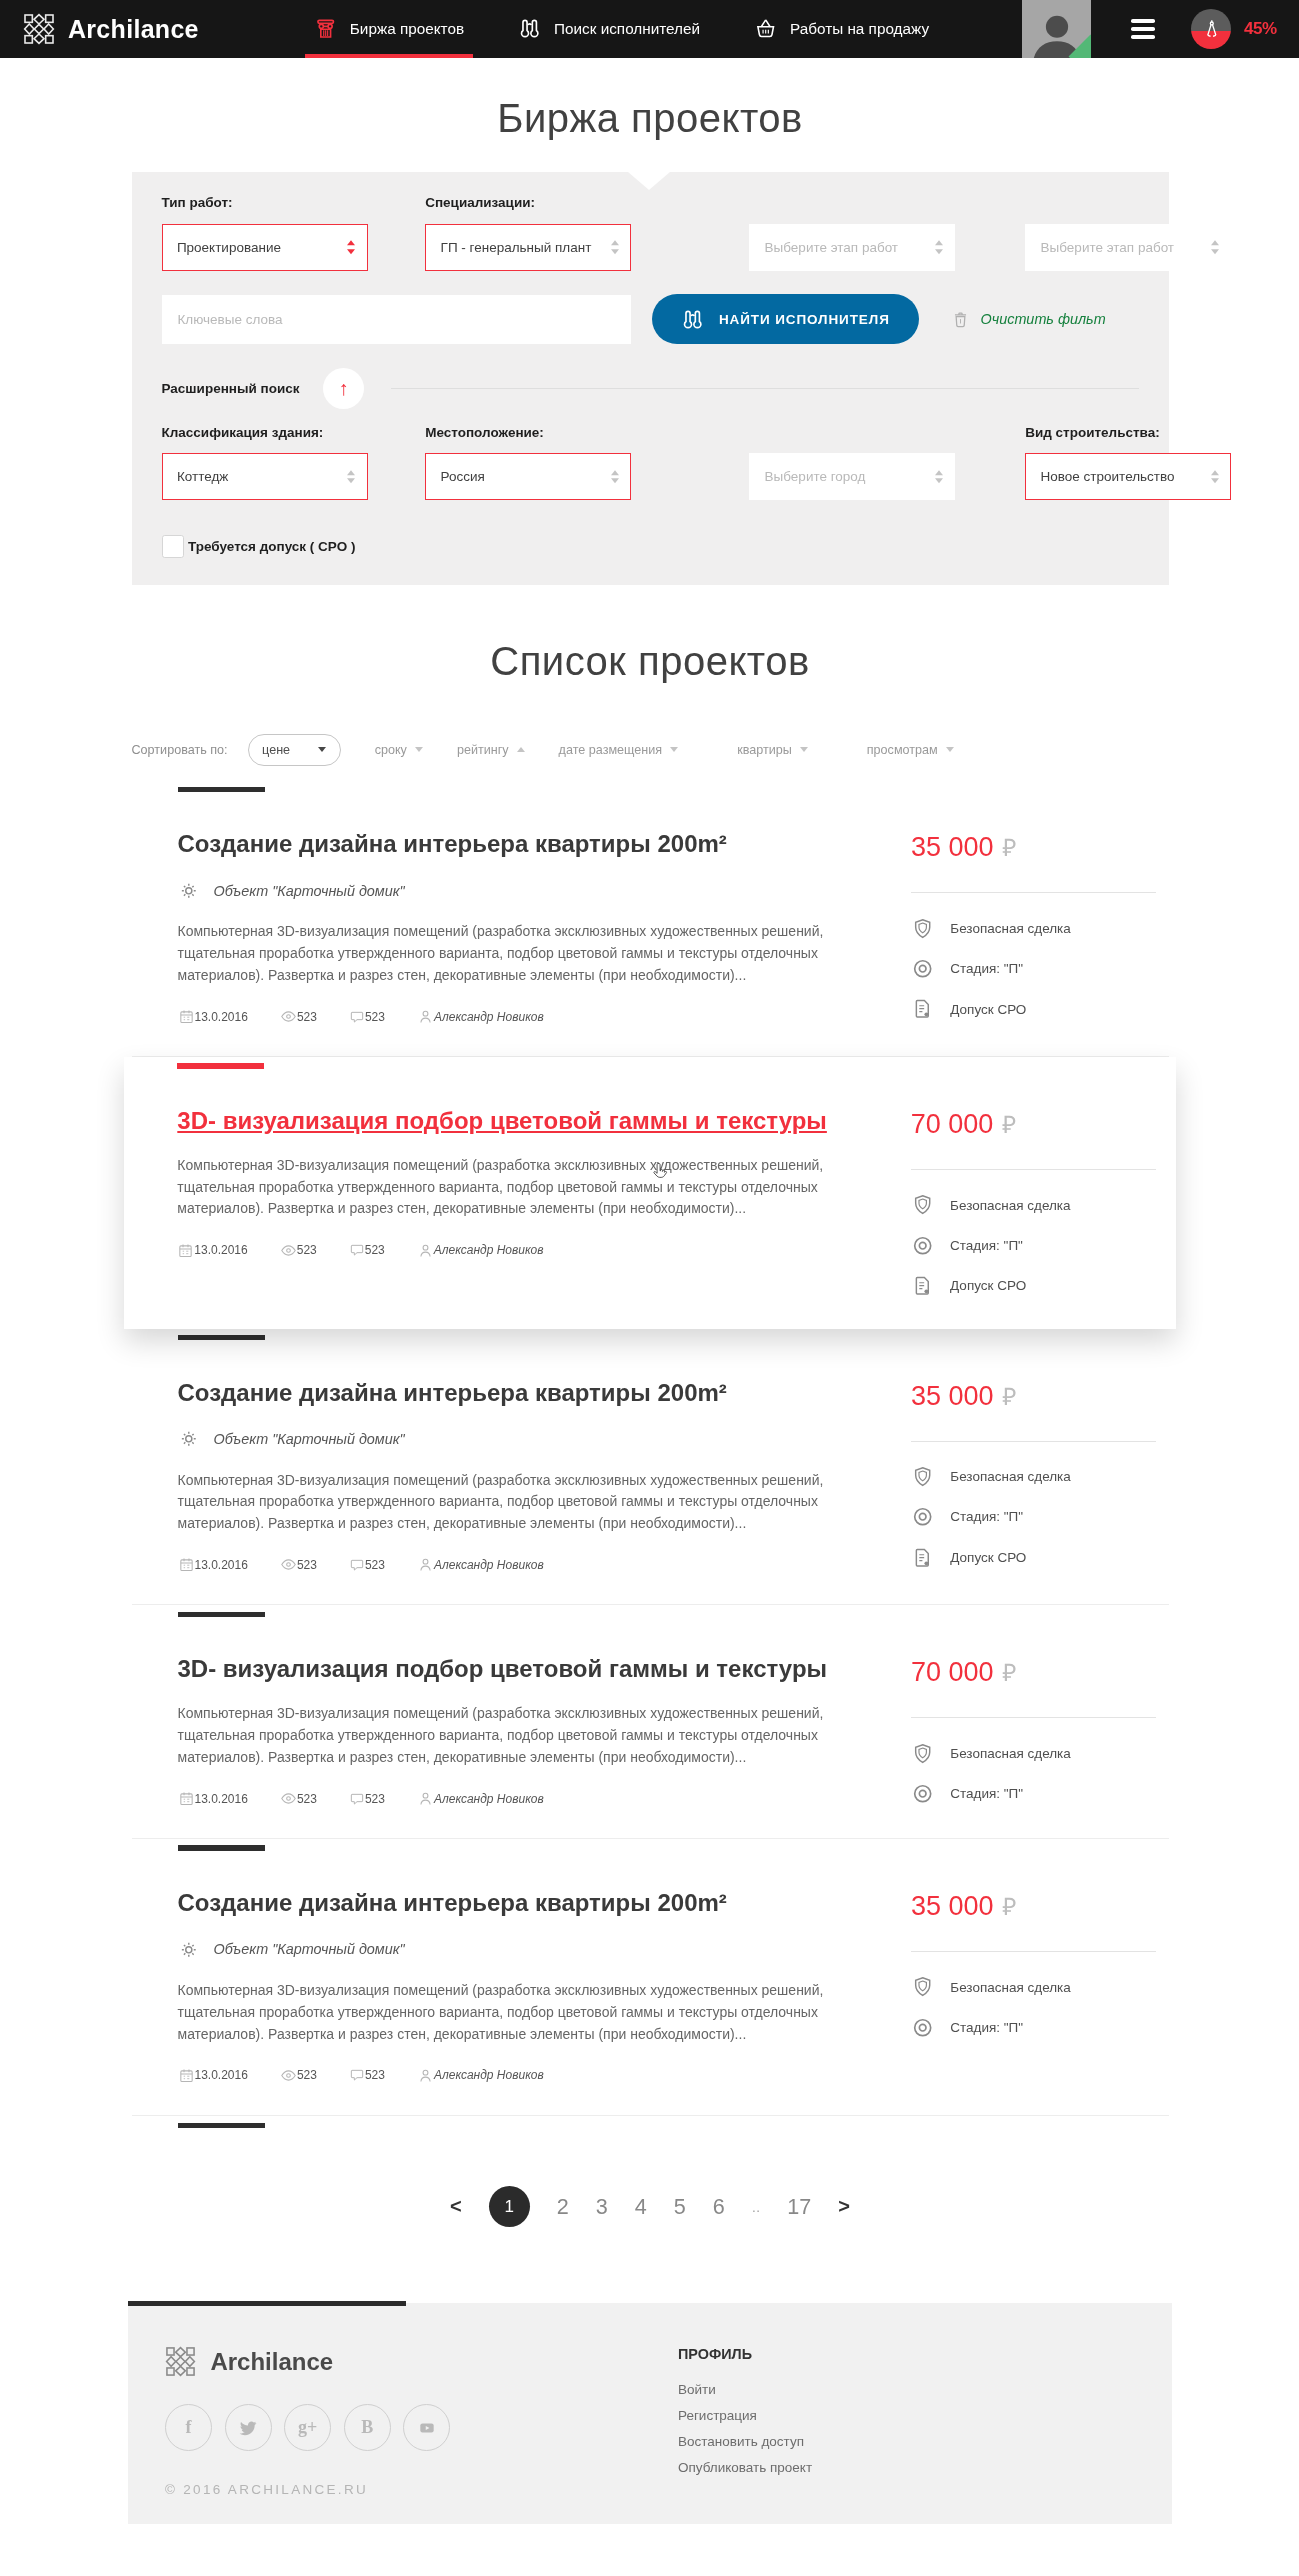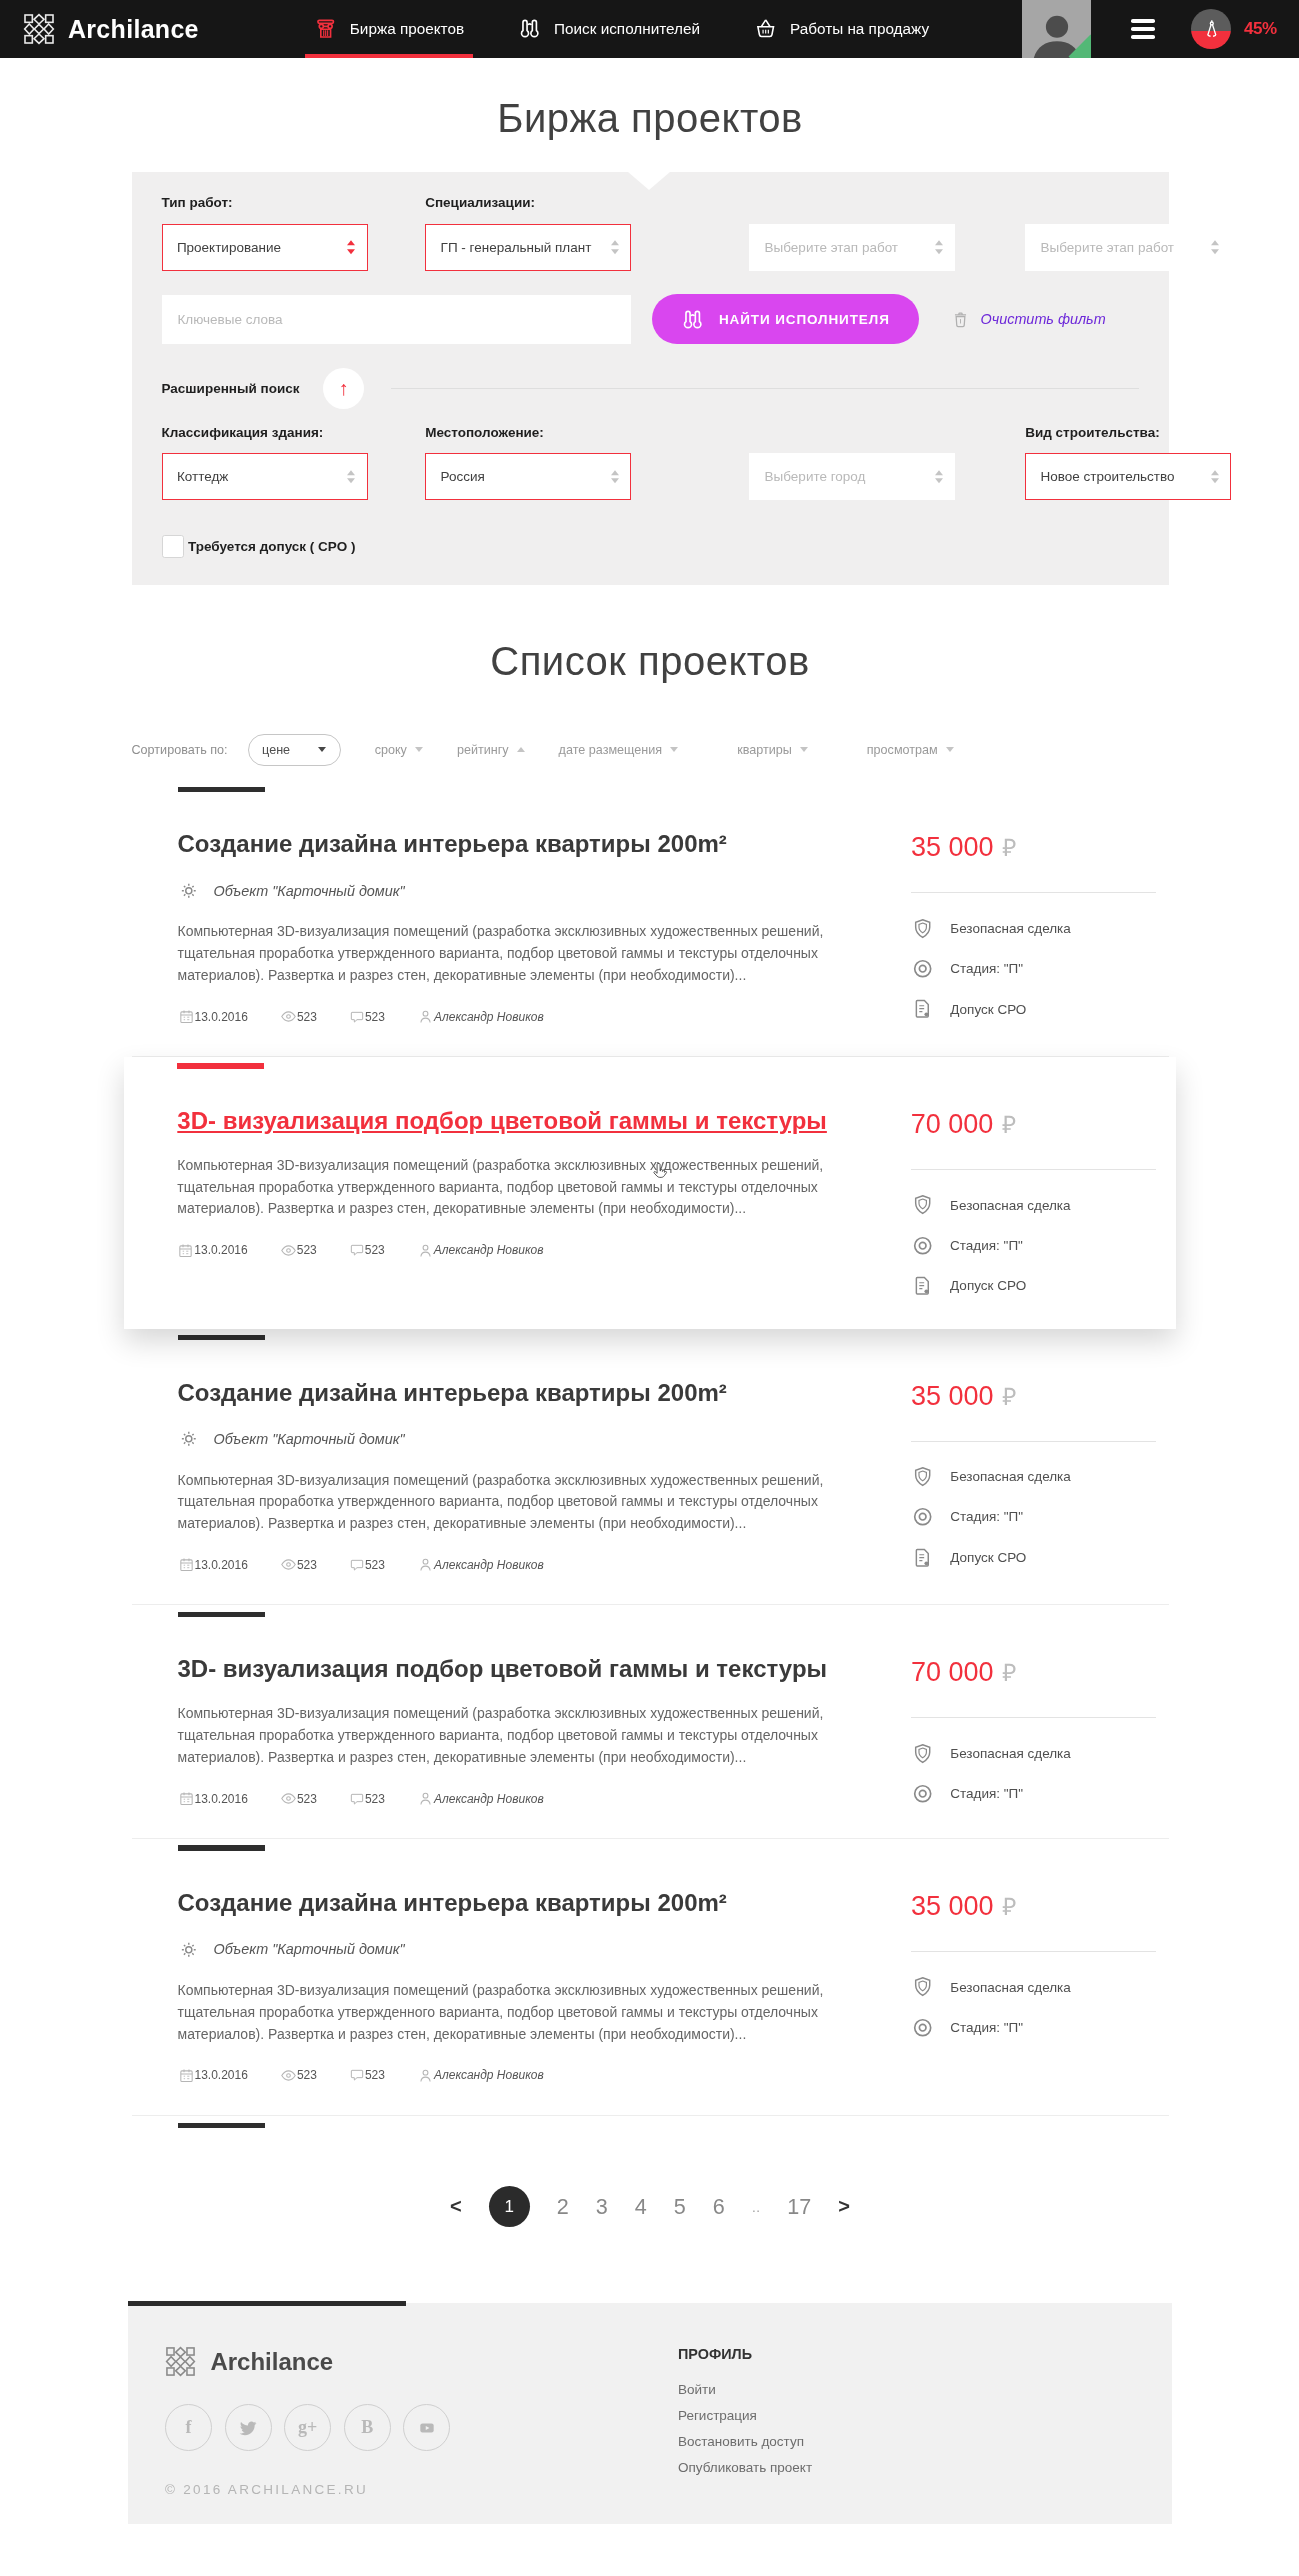--- a/index.html
+++ b/index.html
@@ -46,24 +46,24 @@
   .tri-u { width:0; height:0; border-left:4.5px solid transparent; border-right:4.5px solid transparent; border-bottom:5.4px solid #c4c4c4; }
   .tri-d { width:0; height:0; border-left:4.5px solid transparent; border-right:4.5px solid transparent; border-top:5.4px solid #c4c4c4; }
   .sel--redarrows .tri-u { border-bottom-color:#f2303d; }
   .sel--redarrows .tri-d { border-top-color:#f2303d; }
   .gap1 { margin-right:11.7px; } .gap2 { margin-right:72px; } .gap3 { margin-right:24px; }
 
   .kw-row { margin-top:23.4px; display:flex; align-items:center; }
   .keywords-input { width:469px; height:49px; border:none; outline:none; background:#fff; padding:0 16px; font-size:13.5px; color:#444;
       font-family:"Liberation Sans",sans-serif; }
   .keywords-input::placeholder { color:#b9b9b9; }
-  .find-btn { margin-left:21.6px; height:50px; padding:0 29px; background:#d946ef; border:none; border-radius:25px; color:#fff;
+  .find-btn { margin-left:21.6px; height:50px; padding:0 29px; background:#0369a1; border:none; border-radius:25px; color:#fff;
       display:flex; align-items:center; gap:14.4px; font-size:13.5px; font-weight:700; letter-spacing:0.9px; cursor:pointer;
       font-family:"Liberation Sans",sans-serif; }
-  .clear-btn { margin-left:32px; display:flex; align-items:center; gap:10.8px; color:#6d28d9; font-style:italic; font-size:14.4px;
+  .clear-btn { margin-left:32px; display:flex; align-items:center; gap:10.8px; color:#15803d; font-style:italic; font-size:14.4px;
       background:none; border:none; cursor:pointer; font-family:"Liberation Sans",sans-serif; }
   .clear-btn .icon { color:#b0b0b0; }
 
   .advanced-row { margin-top:23.4px; display:flex; align-items:center; }
   .advanced-label { font-weight:700; font-size:13.5px; color:#1f1f1f; }
   .advanced-toggle { width:41px; height:41px; border-radius:50%; background:#fff; border:none; margin-left:23.4px;
       color:#f2303d; font-size:20px; font-weight:700; cursor:pointer; display:flex; align-items:center; justify-content:center; }
   .advanced-divider { flex:1; height:0.9px; background:#dedede; margin-left:27px; }
 
   .row2 { margin-top:16px; }

